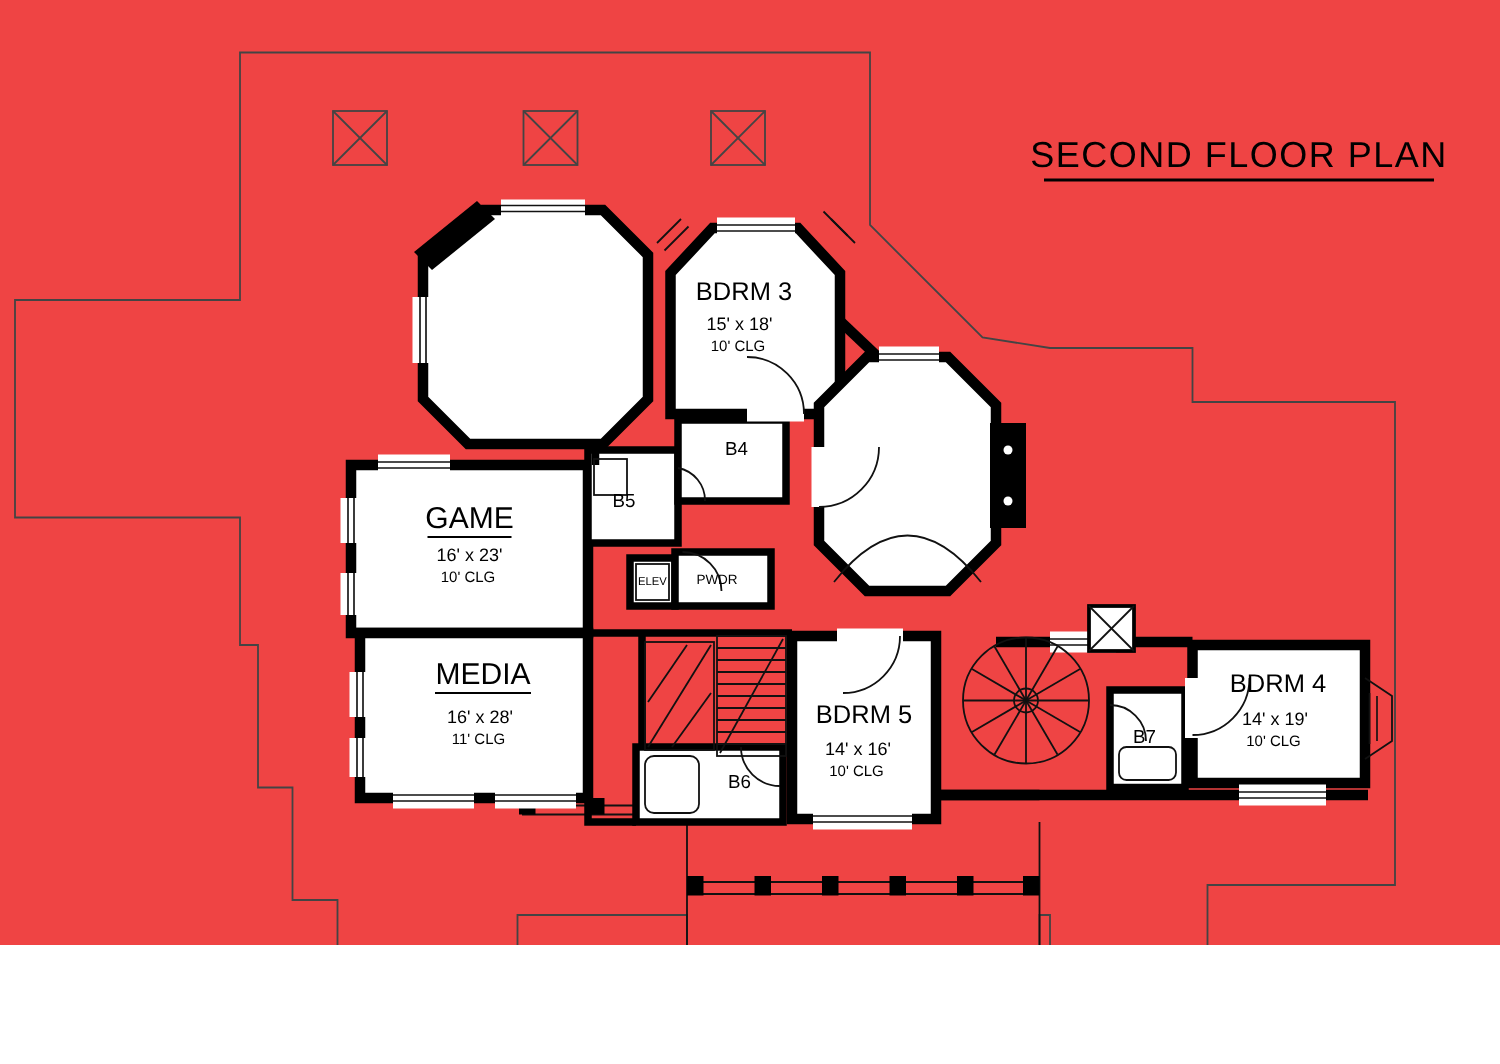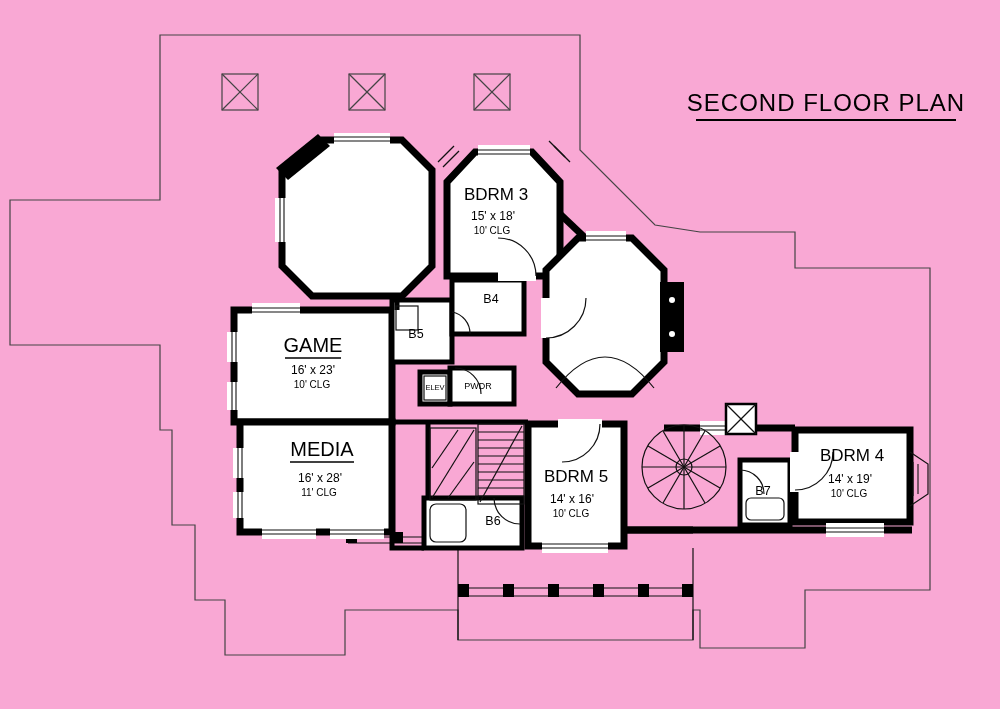--- a/index.html
+++ b/index.html
@@ -1,16 +1,16 @@
 <!DOCTYPE html>
 <html><head>
 <meta charset="utf-8">
 <style>
   html,body{margin:0;padding:0;background:#ffffff;}
-  .page{position:relative;width:1000px;height:709px;background:#f9a8d4;overflow:hidden;}
+  .page{position:relative;width:1000px;height:630px;background:#ef4444;overflow:hidden;}
   svg{display:block;}
   text{font-family:"Liberation Sans","DejaVu Sans",sans-serif;fill:#000;text-anchor:middle;}
   .t-title{font-size:24px;letter-spacing:1px;}
   .t-room{font-size:20px;}
   .t-room-sm{font-size:17px;}
   .t-dims{font-size:12px;}
   .t-clg{font-size:10px;}
   .t-bath{font-size:12.5px;}
   .t-tiny{font-size:7.5px;}
   .t-pwdr{font-size:9px;}

